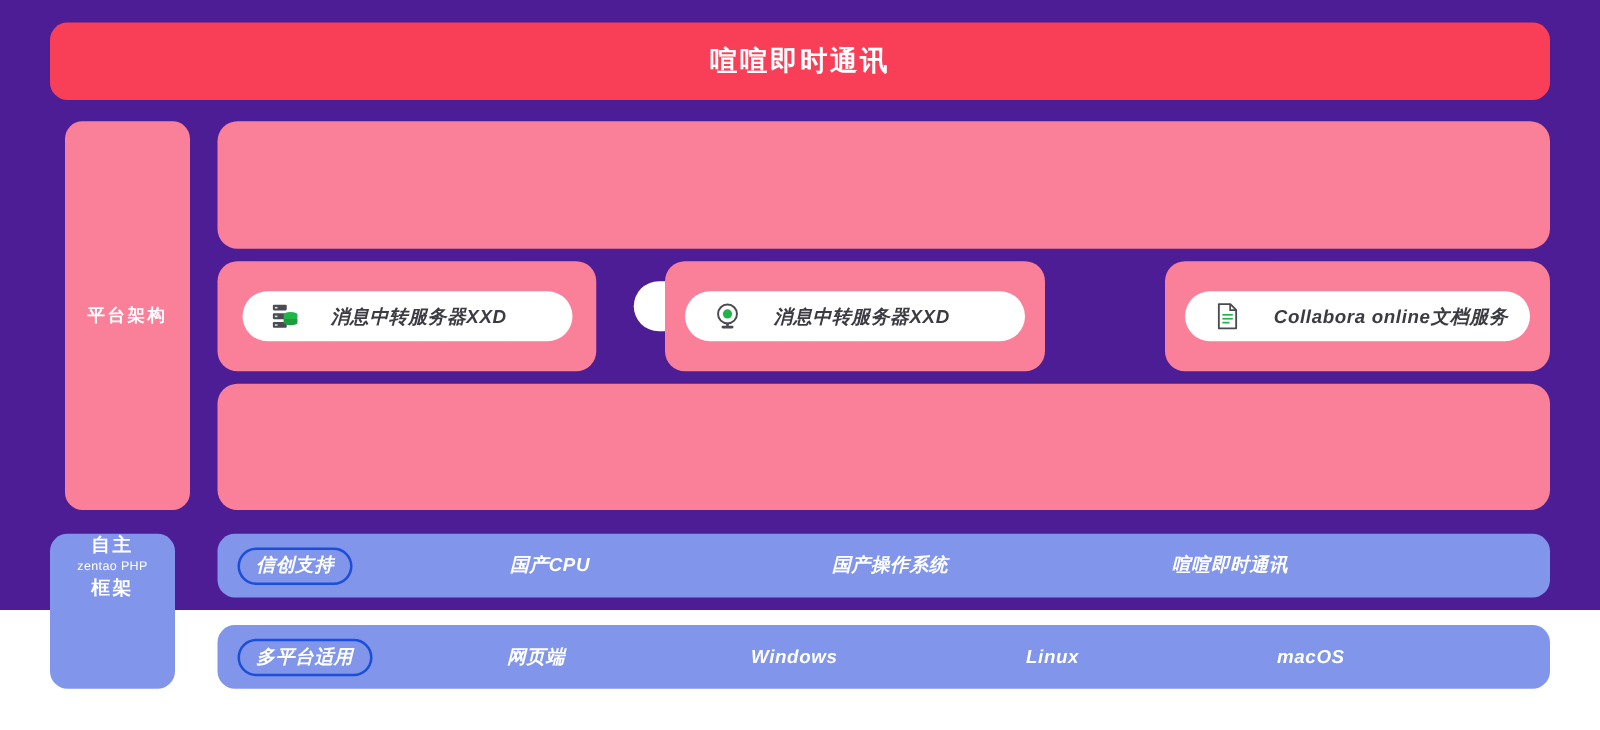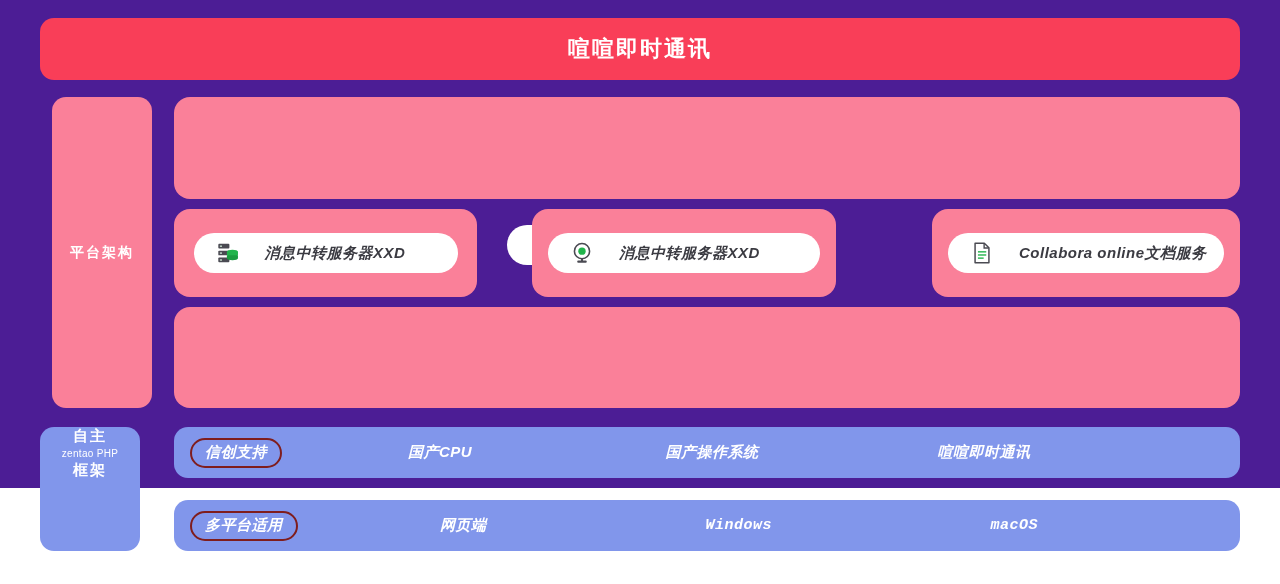--- a/index.html
+++ b/index.html
@@ -146,21 +146,21 @@
     background: #8196EB;
     border-radius: 14px;
     display: flex;
     align-items: center;
   }
   .blue-row-1 { top: 427px; }
   .blue-row-2 { top: 500px; }
 
   .pill {
     margin-left: 16px;
-    border: 2px solid #7f1d1d;
+    border: 2px solid #1d4ed8;
     border-radius: 16px;
     height: 30px;
     padding: 0 13px;
     display: inline-flex;
     align-items: center;
     box-sizing: border-box;
   }
   .pill .pill-label {
     color: #ffffff;
     font-size: 15px;
@@ -181,21 +181,21 @@
     font-weight: bold;
     font-style: italic;
     letter-spacing: 0.5px;
     text-align: center;
     white-space: nowrap;
   }
   
   .blue-row-1 .blue-items .blue-item { flex: 1; }
   .blue-row-1 .blue-items { padding-left: 22px; padding-right: 120px; }
   .blue-row-2 .blue-items .blue-item { flex: 1; }
-  .blue-row-2 .blue-items { padding-left: 28px; padding-right: 88px; font-family: Liberation Mono, monospace; }
+  .blue-row-2 .blue-items { padding-left: 28px; padding-right: 88px; }
 </style>
 </head>
 <body>
 
 <div class="page">
 
   <div class="title-bar">
     <span class="title-text">喧喧即时通讯</span>
   </div>
 
@@ -301,17 +301,18 @@
     </div>
   </div>
 
   <div class="blue-row blue-row-2">
     <div class="pill">
       <span class="pill-label">多平台适用</span>
     </div>
     <div class="blue-items">
       <span class="blue-item">网页端</span>
       <span class="blue-item">Windows</span>
+      <span class="blue-item">Linux</span>
       <span class="blue-item">macOS</span>
     </div>
   </div>
 
 </div>
 
 </body></html>

